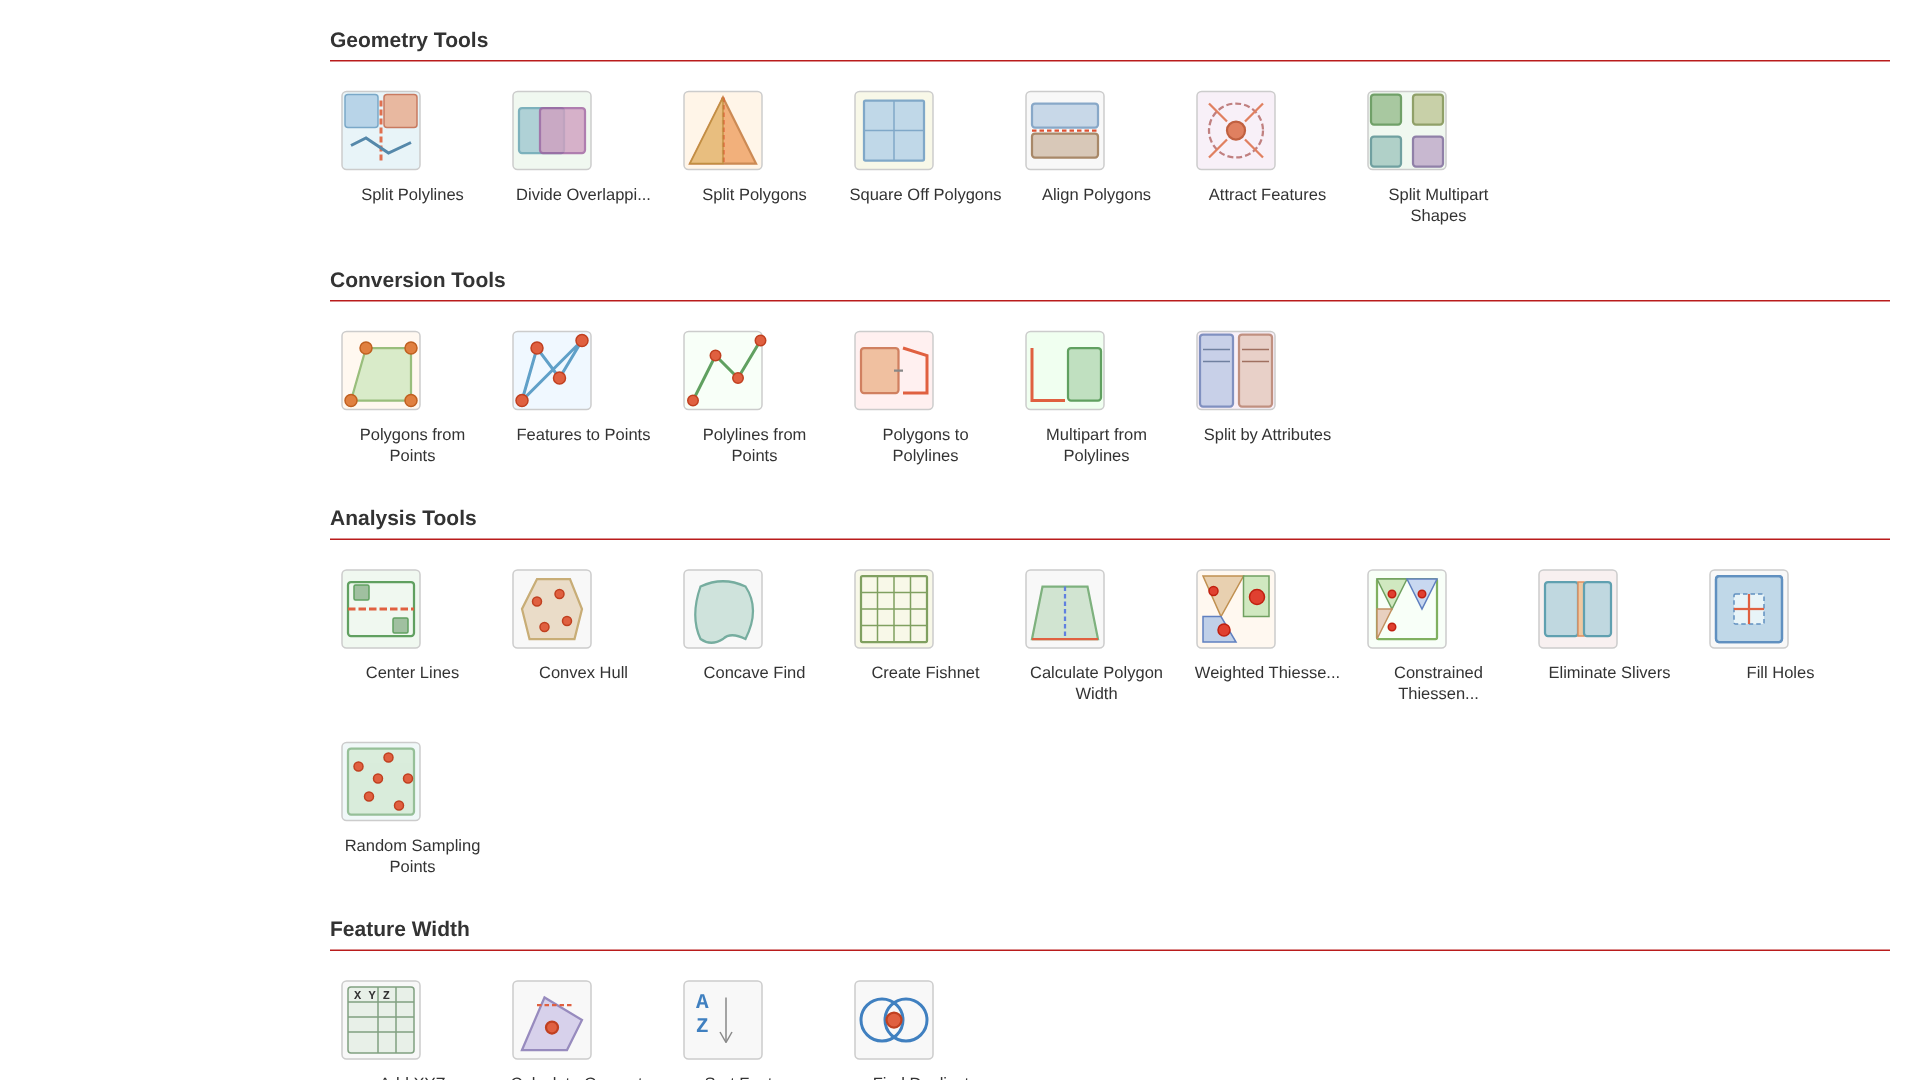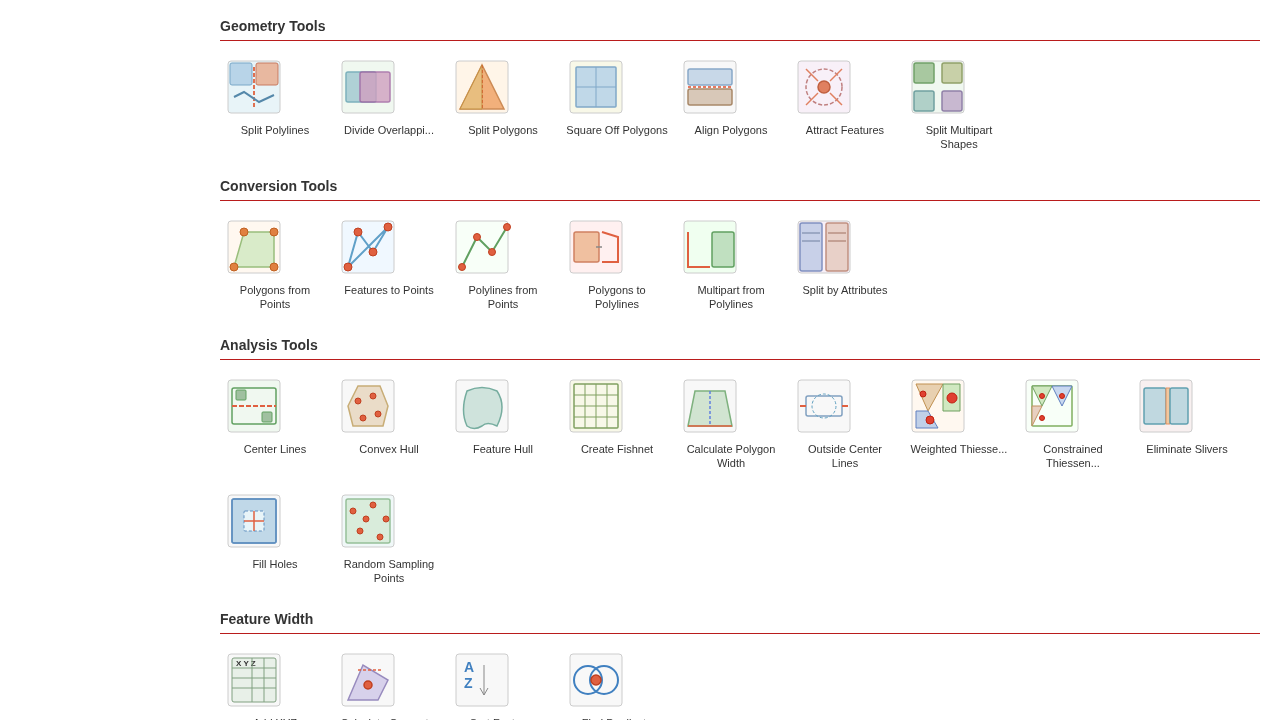--- a/index.html
+++ b/index.html
@@ -41,20 +41,21 @@
       border-radius: 4px;
       text-align: center;
     }
     .tool-icon {
       width: 60px;
       height: 60px;
       margin-bottom: 6px;
       display: flex;
       align-items: center;
       justify-content: center;
+      font-family: Liberation Mono, monospace;
     }
     .tool-icon svg {
       width: 60px;
       height: 60px;
     }
     .tool-label {
       font-size: 11px;
       color: #333;
       line-height: 1.3;
       text-align: center;
@@ -257,21 +258,21 @@
           </div>
           <div class="tool-label">Convex Hull</div>
         </div>
         <div class="tool-item">
           <div class="tool-icon">
             <svg viewBox="0 0 60 60" xmlns="http://www.w3.org/2000/svg">
       <rect x="4" y="4" width="52" height="52" rx="3" fill="#f8f8f8" stroke="#ccc" stroke-width="1"></rect>
       <path d="M15,50 Q8,35 15,15 Q30,8 45,15 Q55,30 45,50 Q35,45 30,50 Q22,55 15,50Z" fill="#c8e0d8" stroke="#60a090" stroke-width="1.5" opacity="0.85"></path>
     </svg>
           </div>
-          <div class="tool-label">Feature Hull</div>
+          <div class="tool-label">Concave Find</div>
         </div>
         <div class="tool-item">
           <div class="tool-icon">
             <svg viewBox="0 0 60 60" xmlns="http://www.w3.org/2000/svg">
       <rect x="4" y="4" width="52" height="52" rx="3" fill="#f8f8e8" stroke="#ccc" stroke-width="1"></rect>
       <rect x="8" y="8" width="44" height="44" rx="1" fill="none" stroke="#80a060" stroke-width="1.5"></rect>
       <line x1="8" y1="19" x2="52" y2="19" stroke="#80a060" stroke-width="1"></line>
       <line x1="8" y1="30" x2="52" y2="30" stroke="#80a060" stroke-width="1"></line>
       <line x1="8" y1="41" x2="52" y2="41" stroke="#80a060" stroke-width="1"></line>
       <line x1="19" y1="8" x2="19" y2="52" stroke="#80a060" stroke-width="1"></line>
@@ -288,32 +289,20 @@
       <polygon points="8,50 15,15 45,15 52,50" fill="#c8e0c8" stroke="#60a060" stroke-width="1.5" opacity="0.8"></polygon>
       <line x1="8" y1="50" x2="52" y2="50" stroke="#e06040" stroke-width="1.5"></line>
       <line x1="30" y1="15" x2="30" y2="50" stroke="#6080e0" stroke-width="1.5" stroke-dasharray="3,2"></line>
     </svg>
           </div>
           <div class="tool-label">Calculate Polygon Width</div>
         </div>
         <div class="tool-item">
           <div class="tool-icon">
             <svg viewBox="0 0 60 60" xmlns="http://www.w3.org/2000/svg">
-      <rect x="4" y="4" width="52" height="52" rx="3" fill="#f8f8f8" stroke="#ccc" stroke-width="1"></rect>
-      <rect x="12" y="20" width="36" height="20" rx="2" fill="none" stroke="#80a0c0" stroke-width="1.5"></rect>
-      <line x1="6" y1="30" x2="12" y2="30" stroke="#e06040" stroke-width="2"></line>
-      <line x1="48" y1="30" x2="54" y2="30" stroke="#e06040" stroke-width="2"></line>
-      <circle cx="30" cy="30" r="12" fill="none" stroke="#60a0c0" stroke-width="1" stroke-dasharray="3,2"></circle>
-    </svg>
-          </div>
-          <div class="tool-label">Outside Center Lines</div>
-        </div>
-        <div class="tool-item">
-          <div class="tool-icon">
-            <svg viewBox="0 0 60 60" xmlns="http://www.w3.org/2000/svg">
       <rect x="4" y="4" width="52" height="52" rx="3" fill="#fff8f0" stroke="#ccc" stroke-width="1"></rect>
       <polygon points="8,8 35,8 20,35" fill="#e8d0b0" stroke="#c09050" stroke-width="1"></polygon>
       <polygon points="35,8 52,8 52,35 35,35" fill="#d0e8c0" stroke="#70a060" stroke-width="1"></polygon>
       <polygon points="8,35 20,35 30,52 8,52" fill="#c0d0e8" stroke="#6080c0" stroke-width="1"></polygon>
       <circle cx="15" cy="18" r="3" fill="#e04030" stroke="#c02010" stroke-width="1"></circle>
       <circle cx="44" cy="22" r="5" fill="#e04030" stroke="#c02010" stroke-width="1"></circle>
       <circle cx="22" cy="44" r="4" fill="#e04030" stroke="#c02010" stroke-width="1"></circle>
     </svg>
           </div>
           <div class="tool-label">Weighted Thiesse...</div>

